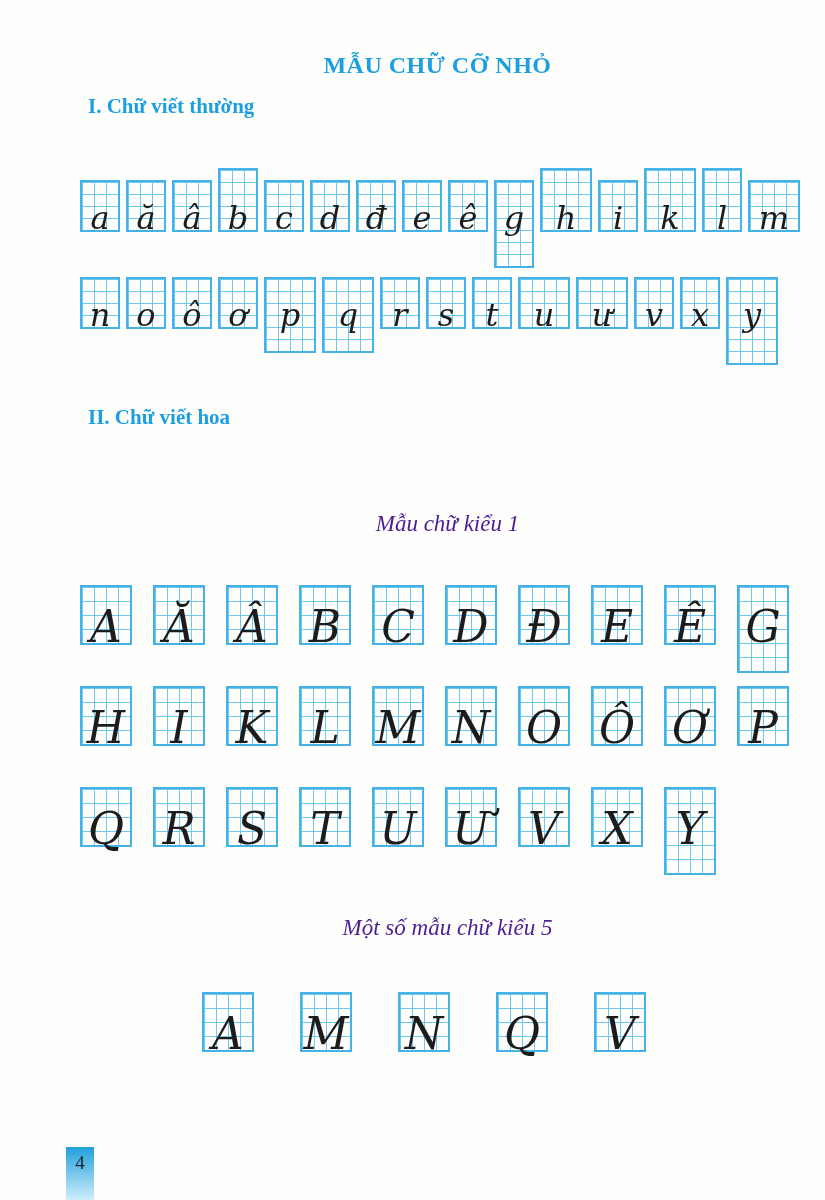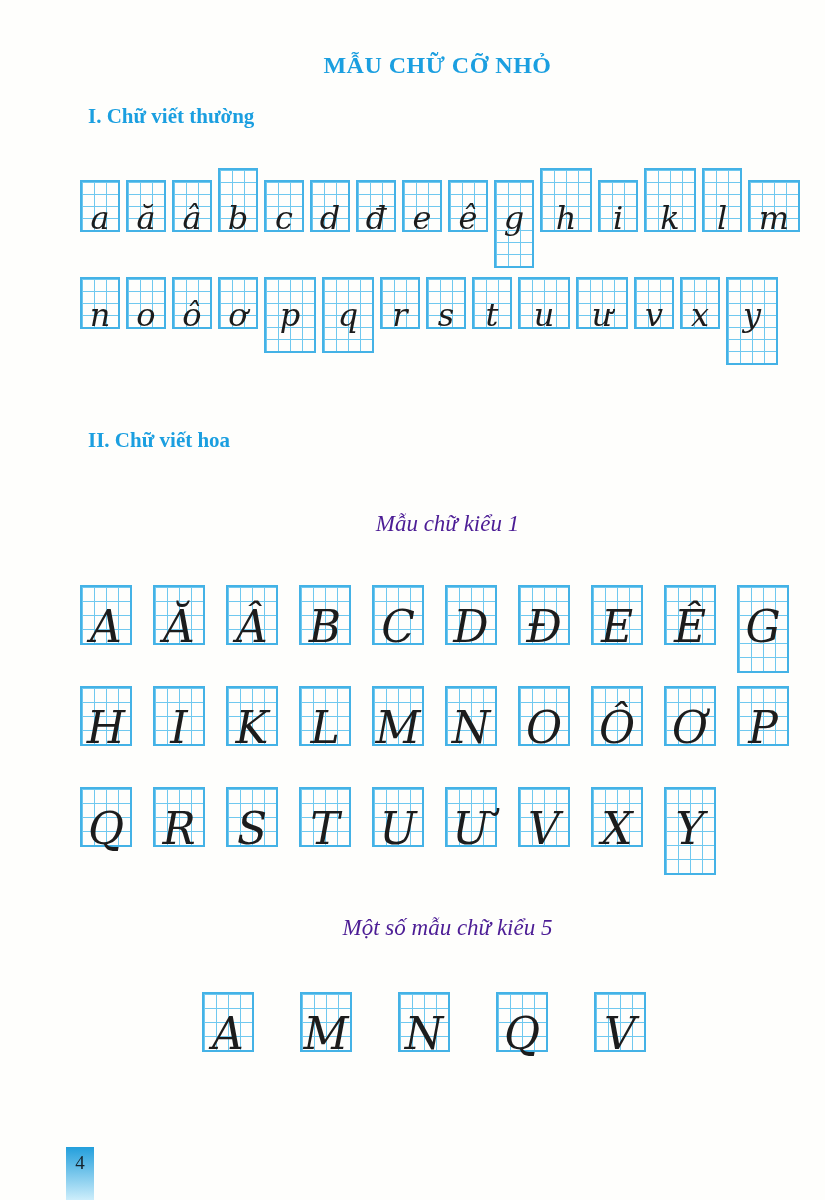--- a/index.html
+++ b/index.html
@@ -10,22 +10,22 @@
   }
   .title{
     position:absolute;top:52px;left:50px;width:775px;
     text-align:center;font-weight:bold;font-size:24px;letter-spacing:.5px;
     color:var(--accent);
   }
   .sec-heading{
     position:absolute;left:88px;font-weight:bold;font-size:21px;
     color:var(--accent);
   }
-  .sec1{top:104px;}
-  .sec2{top:428px;text-align:right;}
+  .sec1{top:94px;}
+  .sec2{top:405px;text-align:right;}
   .caption{
     position:absolute;left:60px;width:775px;text-align:center;
     font-style:italic;font-size:23px;color:#4c1d95;
   }
   .cap1{top:511px;}
   .cap2{top:915px;}
 
   .letter-row{
     position:absolute;display:flex;align-items:flex-start;
   }

